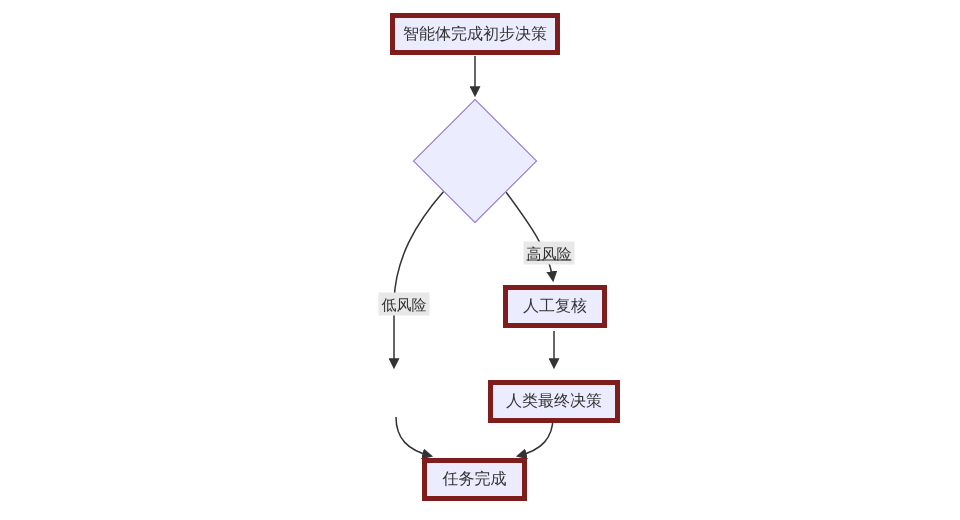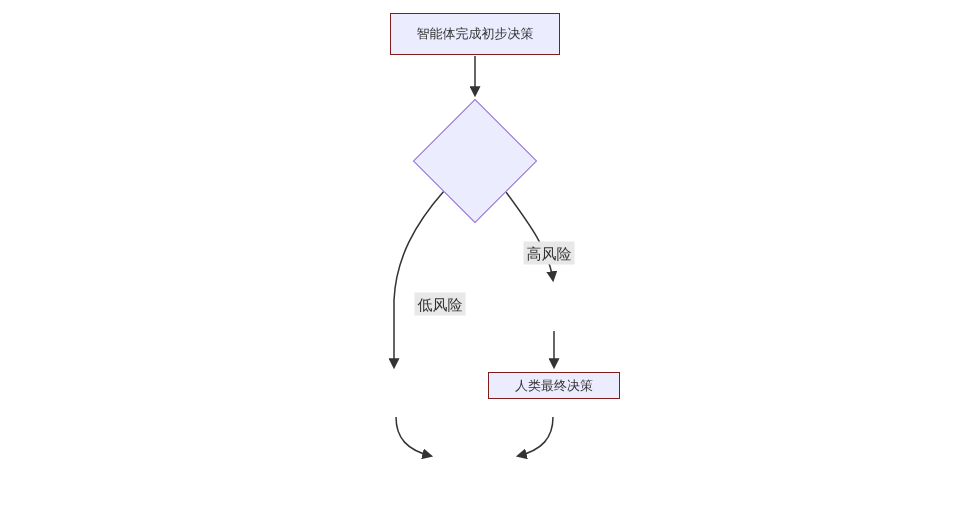--- a/index.html
+++ b/index.html
@@ -23,23 +23,23 @@
     width: 960px; height: 520px;
   }
   .edge {
     fill: none;
     stroke: #333333;
     stroke-width: 1.5px;
   }
   .node {
     position: absolute;
     background: #ECECFF;
-    border: 1px solid #7f1d1d;
+    border: 5px solid #7f1d1d;
     color: #333333;
-    font-size: 13px;
+    font-size: 16px;
     display: flex;
     align-items: center;
     justify-content: center;
     box-sizing: border-box;
     white-space: nowrap;
     text-align: right;
   }
   .diamond-shape {
     position: absolute;
     left: 431px; top: 117px;
@@ -62,27 +62,27 @@
   .edge-label {
     position: absolute;
     transform: translate(-50%, -50%);
     background: #e8e8e8;
     color: #333333;
     font-size: 15px;
     padding: 2px 3px;
     line-height: 19px;
     white-space: nowrap;
   }
-  #label-low  { left: 404px; top: 304px; margin-left: 36px; }
-  #label-high { left: 549px; top: 253px; }
+  #label-low  { left: 404px; top: 304px; }
+  #label-high { left: 549px; top: 253px; text-decoration: underline; }
 
   #node-start  { left: 390px; top: 13px;  width: 170px; height: 42px; }
   #node-review { left: 503px; top: 285px; width: 104px; height: 43px; }
   #node-auto   { left: 343px; top: 372px; width: 105px; height: 43px; }
-  #node-final  { left: 488px; top: 372px; width: 132px; height: 27px; }
+  #node-final  { left: 488px; top: 380px; width: 132px; height: 43px; }
   #node-done   { left: 422px; top: 458px; width: 105px; height: 43px; }
 </style>
 </head>
 <body>
 
 <div id="canvas">
 
   <svg id="edges" viewBox="0 0 960 520" xmlns="http://www.w3.org/2000/svg">
     <defs>
       <marker id="arrow" viewBox="0 0 10 10" refX="8" refY="5" markerUnits="userSpaceOnUse" markerWidth="11" markerHeight="11" orient="auto">
@@ -102,24 +102,30 @@
 
     <path class="edge" d="M553,417 C553,438 542,450 518,456" marker-end="url(#arrow)"></path>
   </svg>
 
   <div class="node" id="node-start">
     <span>智能体完成初步决策</span>
   </div>
 
   <div class="diamond-shape"></div>
 
+  <div class="node" id="node-review">
+    <span>人工复核</span>
+  </div>
 
 
   <div class="node" id="node-final">
     <span>人类最终决策</span>
   </div>
 
+  <div class="node" id="node-done">
+    <span>任务完成</span>
+  </div>
 
   <div class="edge-label" id="label-low">低风险</div>
 
   <div class="edge-label" id="label-high">高风险</div>
 
 </div>
 
 </body></html>

